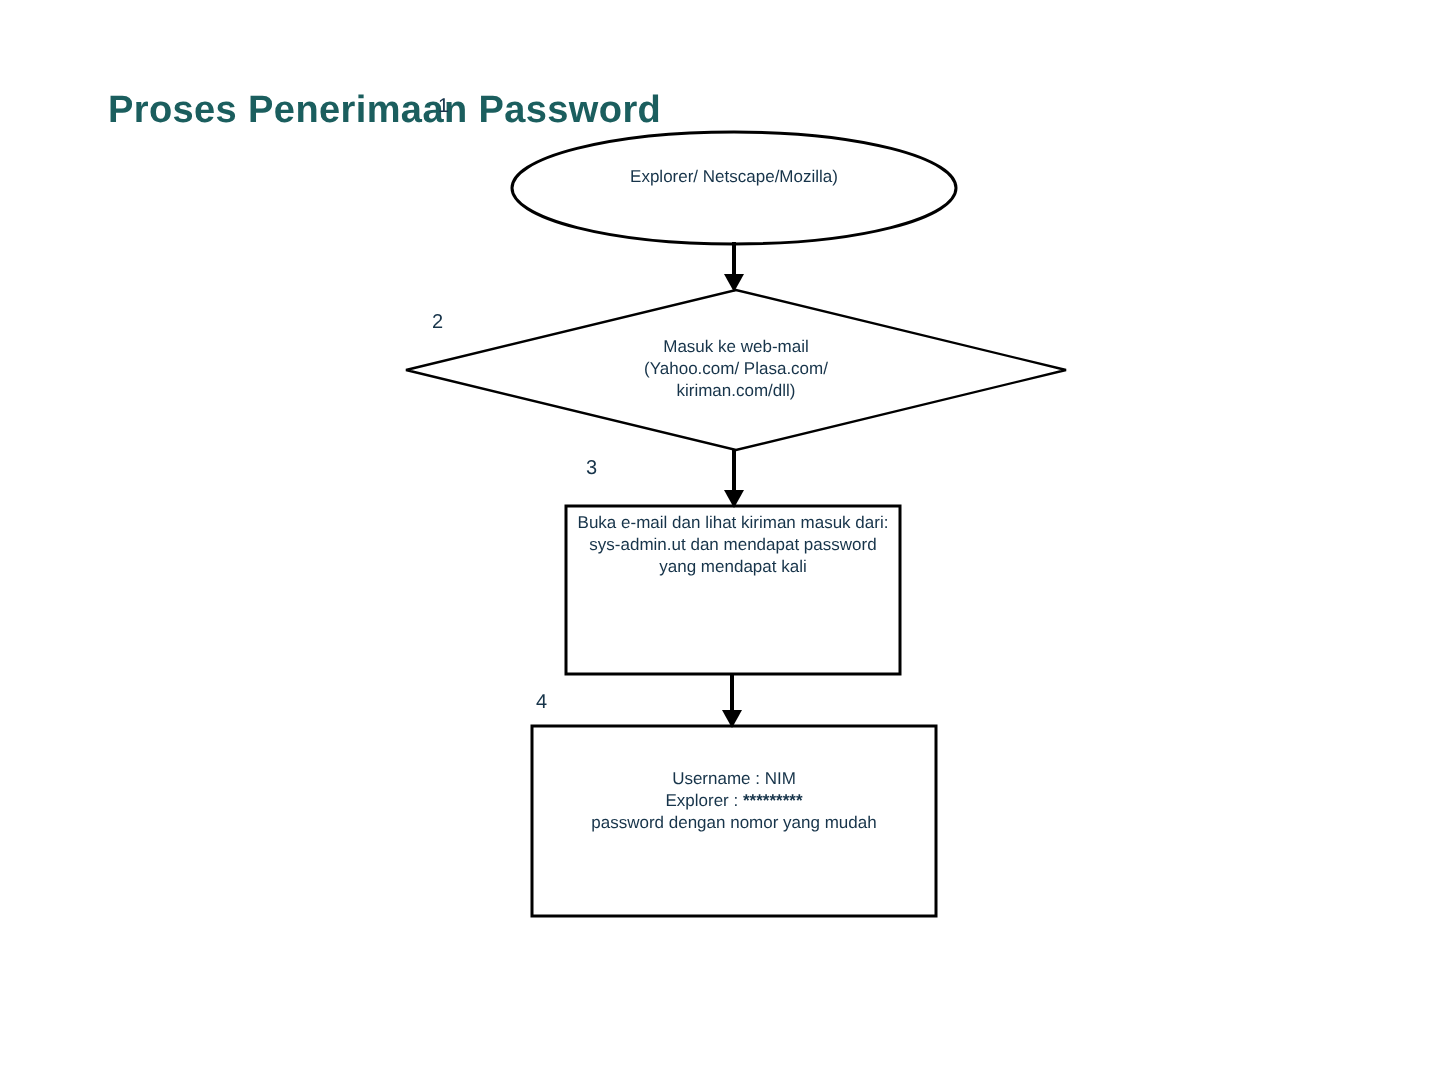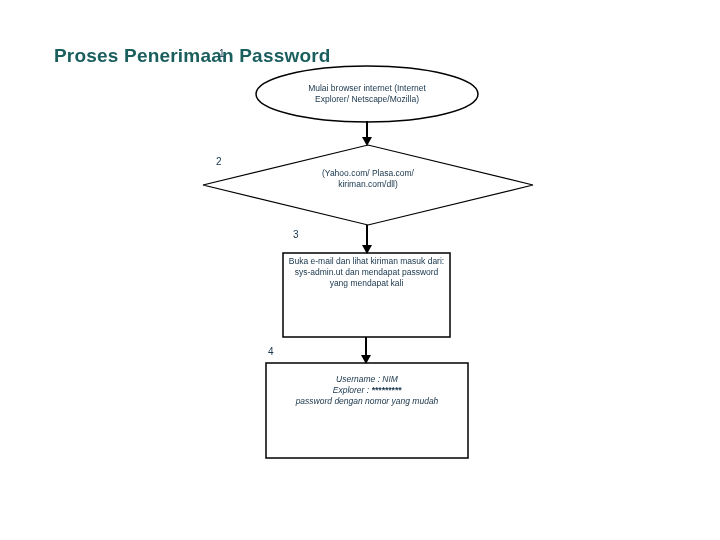--- a/index.html
+++ b/index.html
@@ -27,21 +27,21 @@
   .num-4{left:268px;top:346px;}
   .shape-text{
     position:absolute;z-index:2;
     font-size:8.5px;line-height:11px;
     color:var(--text-color,#17344a);
     text-align:center;
   }
   .ellipse-text{left:256px;top:83px;width:222px;}
   .diamond-text{left:258px;top:168px;width:220px;}
   .rect3-text{left:285px;top:256px;width:163px;}
-  .rect4-text{left:268px;top:374px;width:198px;font-style:italic;}
+  .rect4-text{left:268px;top:384px;width:198px;}
   .b{font-weight:bold;}
   .text-line{white-space:pre;}
 </style>
 </head>
 <body>
 
 <div class="slide" style="--title-color: #1b5e5e; --text-color: #17344a; --bg: #ffffff;">
 
   <h1 class="slide-title">Proses Penerimaan Password</h1>
 
@@ -64,25 +64,25 @@
 
     <rect x="266" y="363" width="202" height="95" fill="none" stroke="#000000" stroke-width="1.5"></rect>
   </svg>
 
   <div class="step-num num-1">1</div>
   <div class="step-num num-2">2</div>
   <div class="step-num num-3">3</div>
   <div class="step-num num-4">4</div>
 
   <div class="shape-text ellipse-text">
-    <div class="text-line">Mulai browser internet (Internet</div>
     <div class="text-line">Explorer/ Netscape/Mozilla)</div>
   </div>
 
   <div class="shape-text diamond-text">
+    <div class="text-line">Masuk ke web-mail</div>
     <div class="text-line">(Yahoo.com/ Plasa.com/</div>
     <div class="text-line">kiriman.com/dll)</div>
   </div>
 
   <div class="shape-text rect3-text">
     <div class="text-line">Buka e-mail dan lihat kiriman masuk dari:</div>
     <div class="text-line">sys-admin.ut dan mendapat password</div>
     <div class="text-line">yang mendapat kali</div>
   </div>
 

